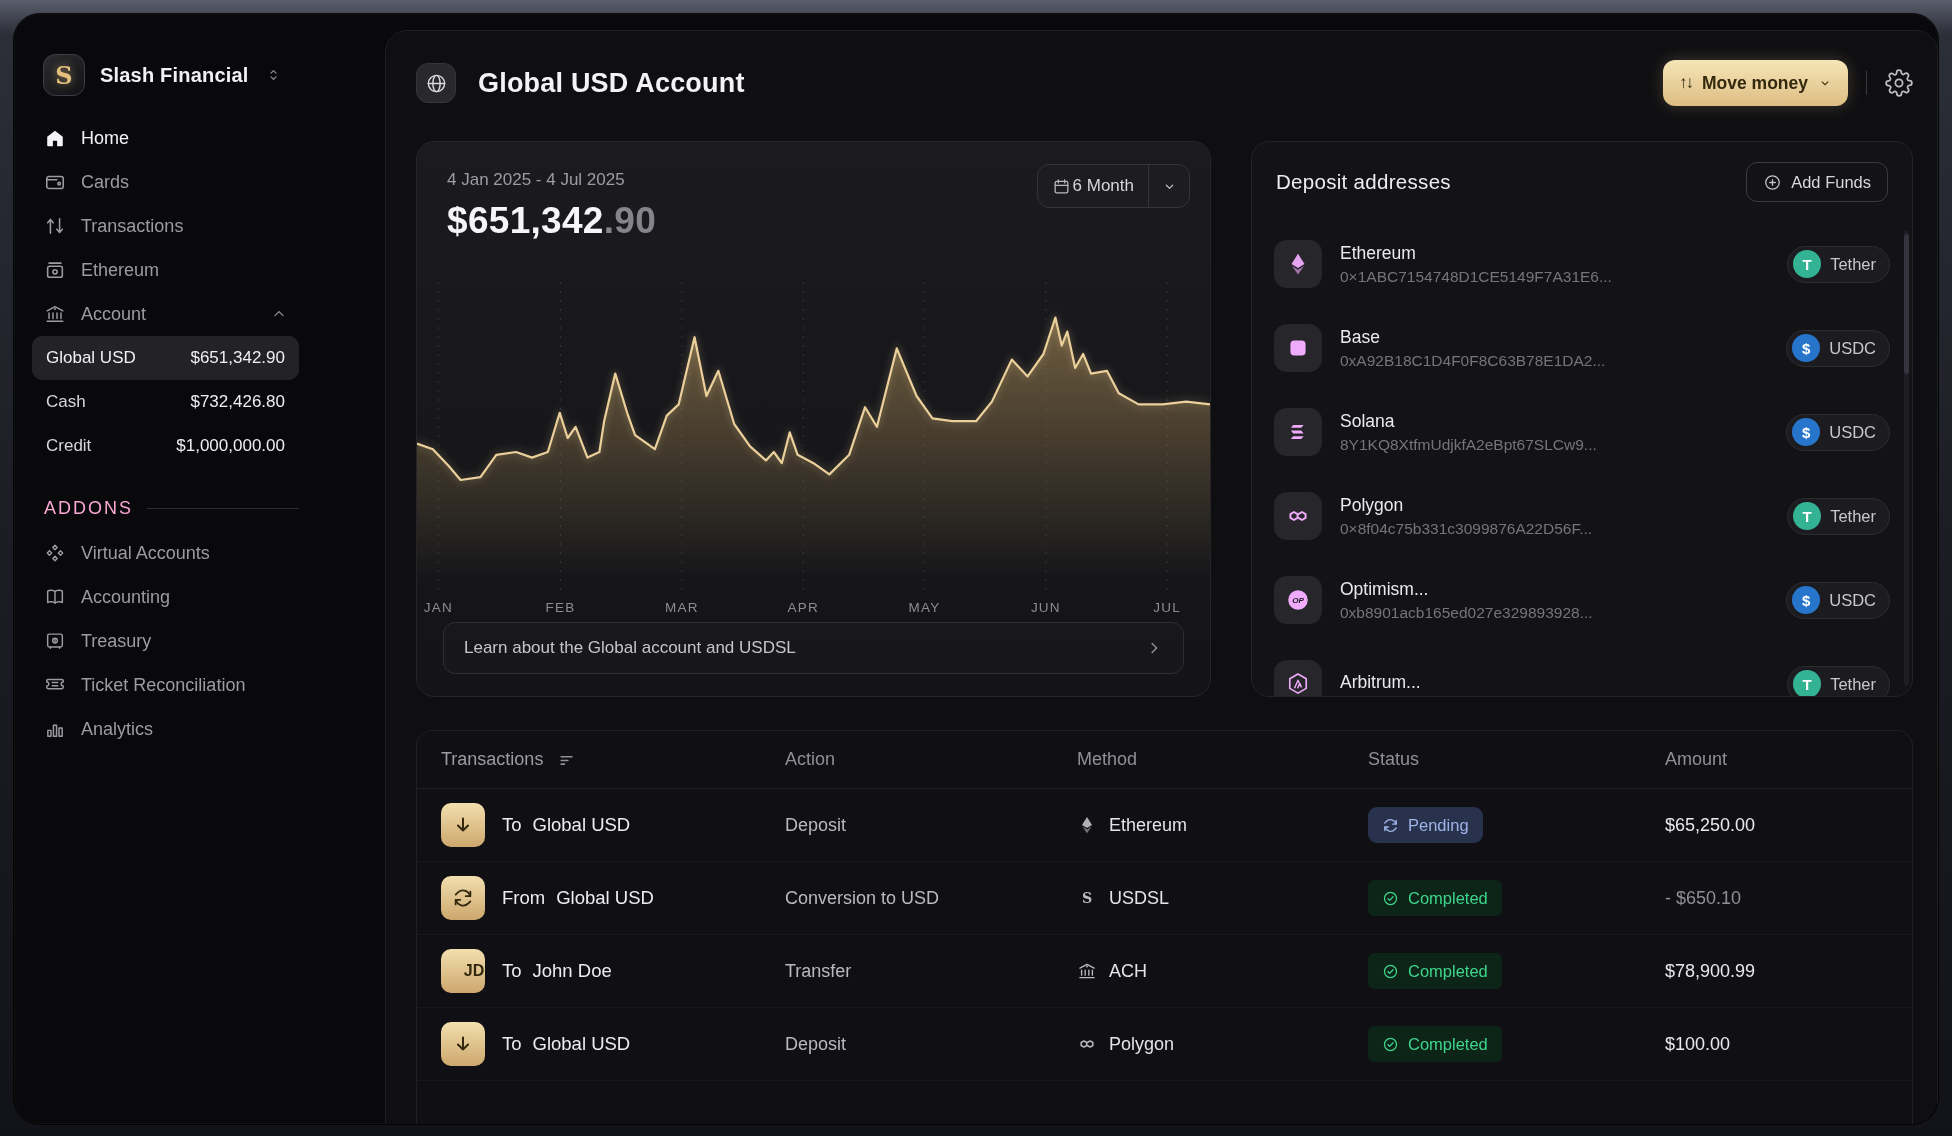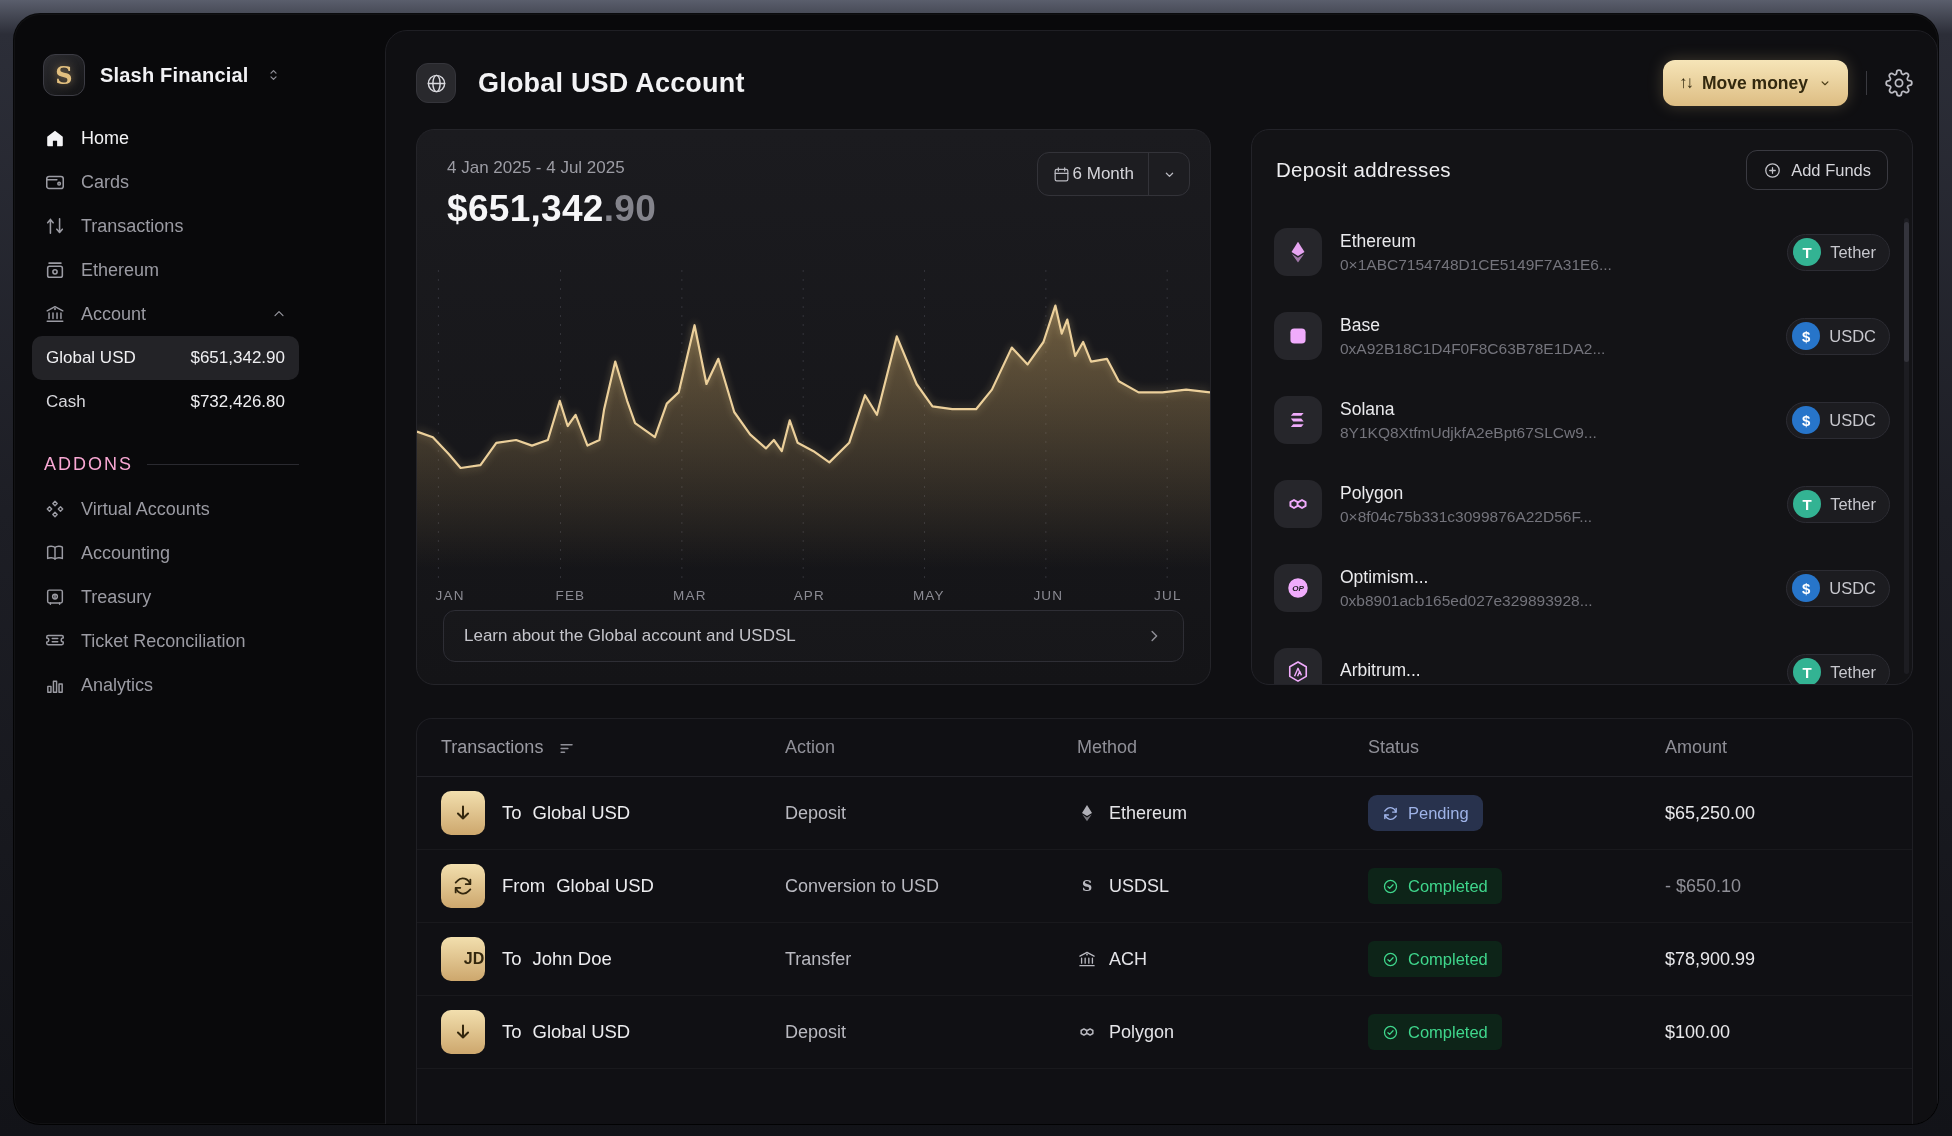--- a/index.html
+++ b/index.html
@@ -49,40 +49,40 @@
   .head-right{margin-left:auto;display:flex;align-items:center;gap:18px}
   .gold-btn{display:flex;align-items:center;gap:10px;height:46px;padding:0 16px;border:none;border-radius:12px;
     background:linear-gradient(180deg,var(--button-gradient-top,#f6e5b8),var(--button-gradient-bottom,#ddbd83));
     color:#33290f;font-size:17.5px;font-weight:600;font-family:inherit;cursor:pointer;
     box-shadow:0 0 16px rgba(240,215,150,.22)}
   .gold-btn .arrows{font-size:17px;font-weight:700;letter-spacing:-2px}
   .gold-btn .chev{width:14px;height:14px;color:#4a3c16}
   .head-div{width:1px;height:24px;background:#3a3a40}
   .gear-btn{width:28px;height:28px;color:#bcbcc3;background:none;border:none;cursor:pointer}
 
-  .content{margin-top:20px;display:grid;grid-template-columns:795px 1fr;gap:40px;height:556px}
+  .content{margin-top:32px;display:grid;grid-template-columns:795px 1fr;gap:40px;height:556px}
 
   
   .chart-card{position:relative;background:linear-gradient(180deg,#1b1b1f,#141417);
     border:1px solid #242429;border-radius:18px;overflow:hidden}
   .chart-head{padding:28px 28px 0 30px}
   .date-range{font-size:17px;color:#9c9ca4}
   .big-amount{margin-top:10px;font-size:37px;font-weight:700;color:#f6f6f8;letter-spacing:.3px}
   .big-amount .cents{color:#84848c}
   .period-btn{position:absolute;top:22px;right:20px;display:flex;align-items:center;height:44px;
     background:#1d1d21;border:1px solid #333339;border-radius:12px;color:#d5d5da;cursor:pointer;font-family:inherit}
   .period-main{display:flex;align-items:center;gap:2px;padding:0 14px;font-size:17px}
   .period-main .icon{width:19px;height:19px;color:#b9b9c0}
   .period-div{width:1px;height:100%;background:#333339}
   .period-caret{width:40px;display:flex;align-items:center;justify-content:center}
   .period-caret .icon{width:15px;height:15px;color:#b9b9c0}
   .chart-svg{position:absolute;left:0;right:0;top:140px;width:100%;height:312px}
   .chart-svg .grid{stroke:#4b4b54;stroke-width:1;stroke-dasharray:2 7;opacity:.6}
   .chart-svg polyline{filter:drop-shadow(0 0 5px rgba(238,210,150,.45))}
-  .months{position:absolute;left:12px;right:0;top:458px;height:20px}
+  .months{position:absolute;left:0;right:0;top:458px;height:20px}
   .months span{position:absolute;transform:translateX(-50%);font-size:13.5px;letter-spacing:1.2px;color:#8b8b93}
   .learn-bar{position:absolute;left:26px;right:26px;bottom:22px;height:52px;border:1px solid #2e2e35;
     border-radius:12px;display:flex;align-items:center;padding:0 20px;background:rgba(255,255,255,.015);cursor:pointer}
   .learn-bar .txt{font-size:17px;color:#c5c5cb}
   .learn-bar .icon{width:18px;height:18px;margin-left:auto;color:#8f8f97}
 
   
   .dep-card{position:relative;background:#131316;border:1px solid #232329;border-radius:18px;overflow:hidden;
     display:flex;flex-direction:column}
   .dep-head{display:flex;align-items:center;justify-content:space-between;padding:20px 24px;height:80px}
@@ -221,20 +221,24 @@
         <div class="acct-row active">
           <span>Global USD</span>
           <span class="amt">$651,342.90</span>
         </div>
 
         <div class="acct-row">
           <span>Cash</span>
           <span class="amt">$732,426.80</span>
         </div>
 
+        <div class="acct-row">
+          <span>Credit</span>
+          <span class="amt">$1,000,000.00</span>
+        </div>
       </div>
 
     <div class="addons-head">
       <span class="addons-title">ADDONS</span>
       <span class="addons-line"></span>
     </div>
 
     <nav class="addons">
 
         <div class="nav-item">

